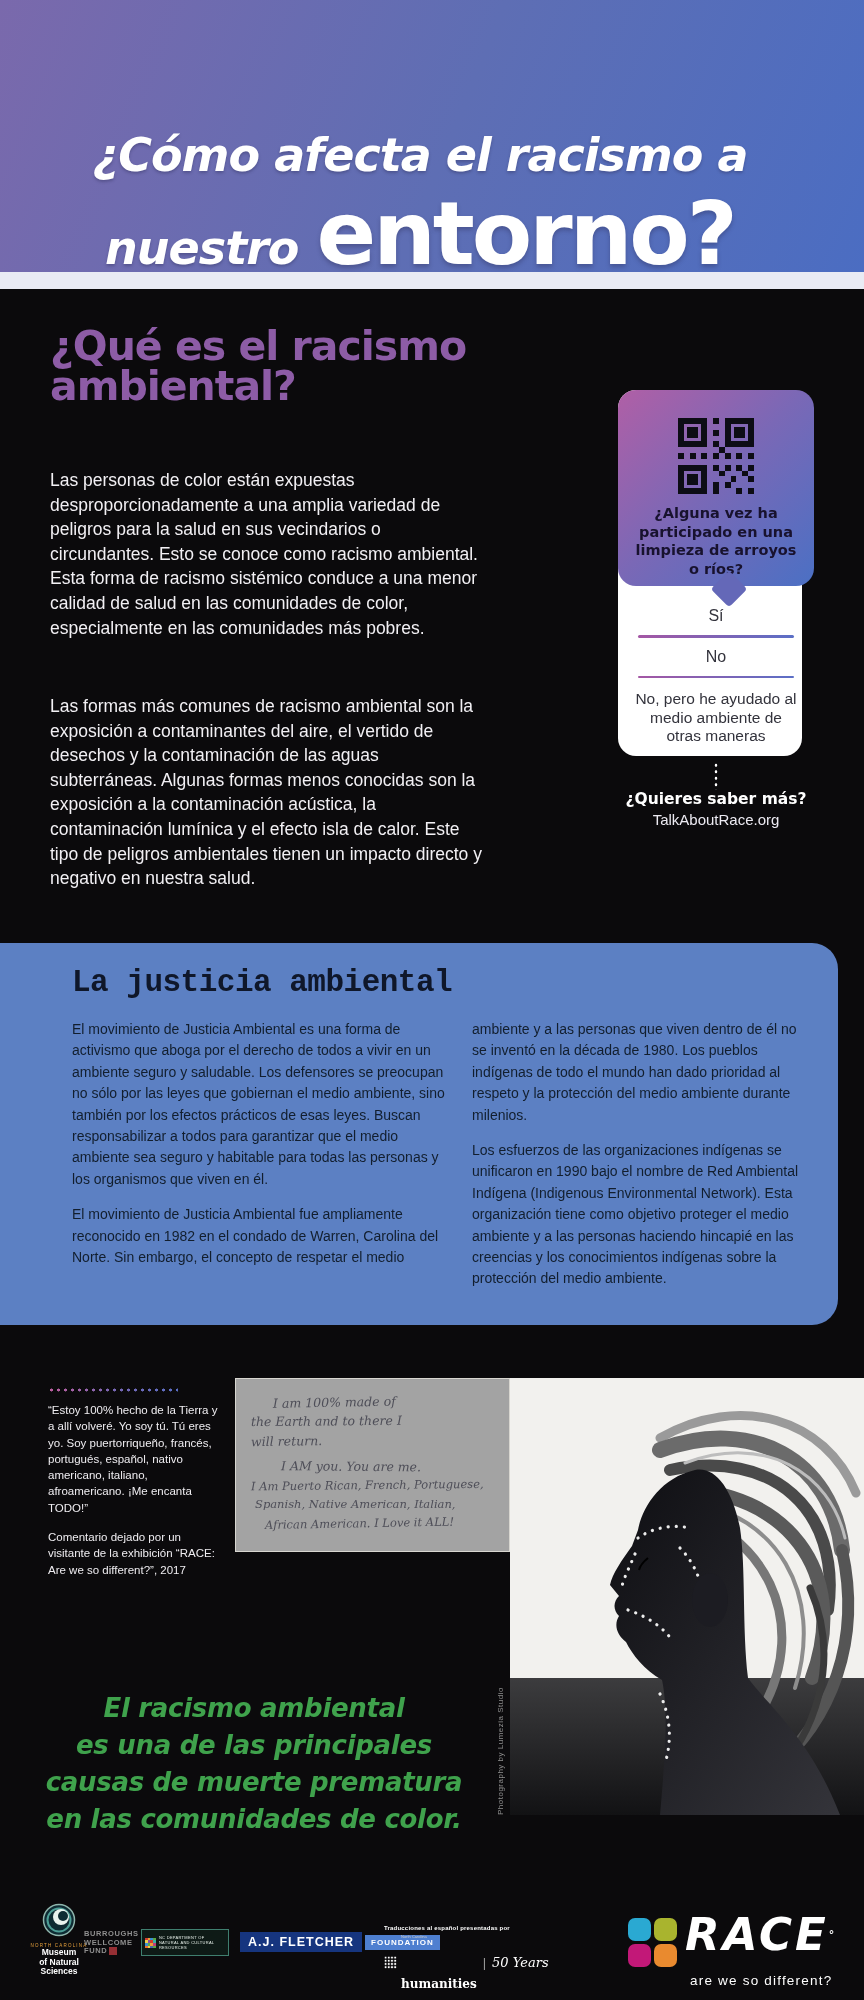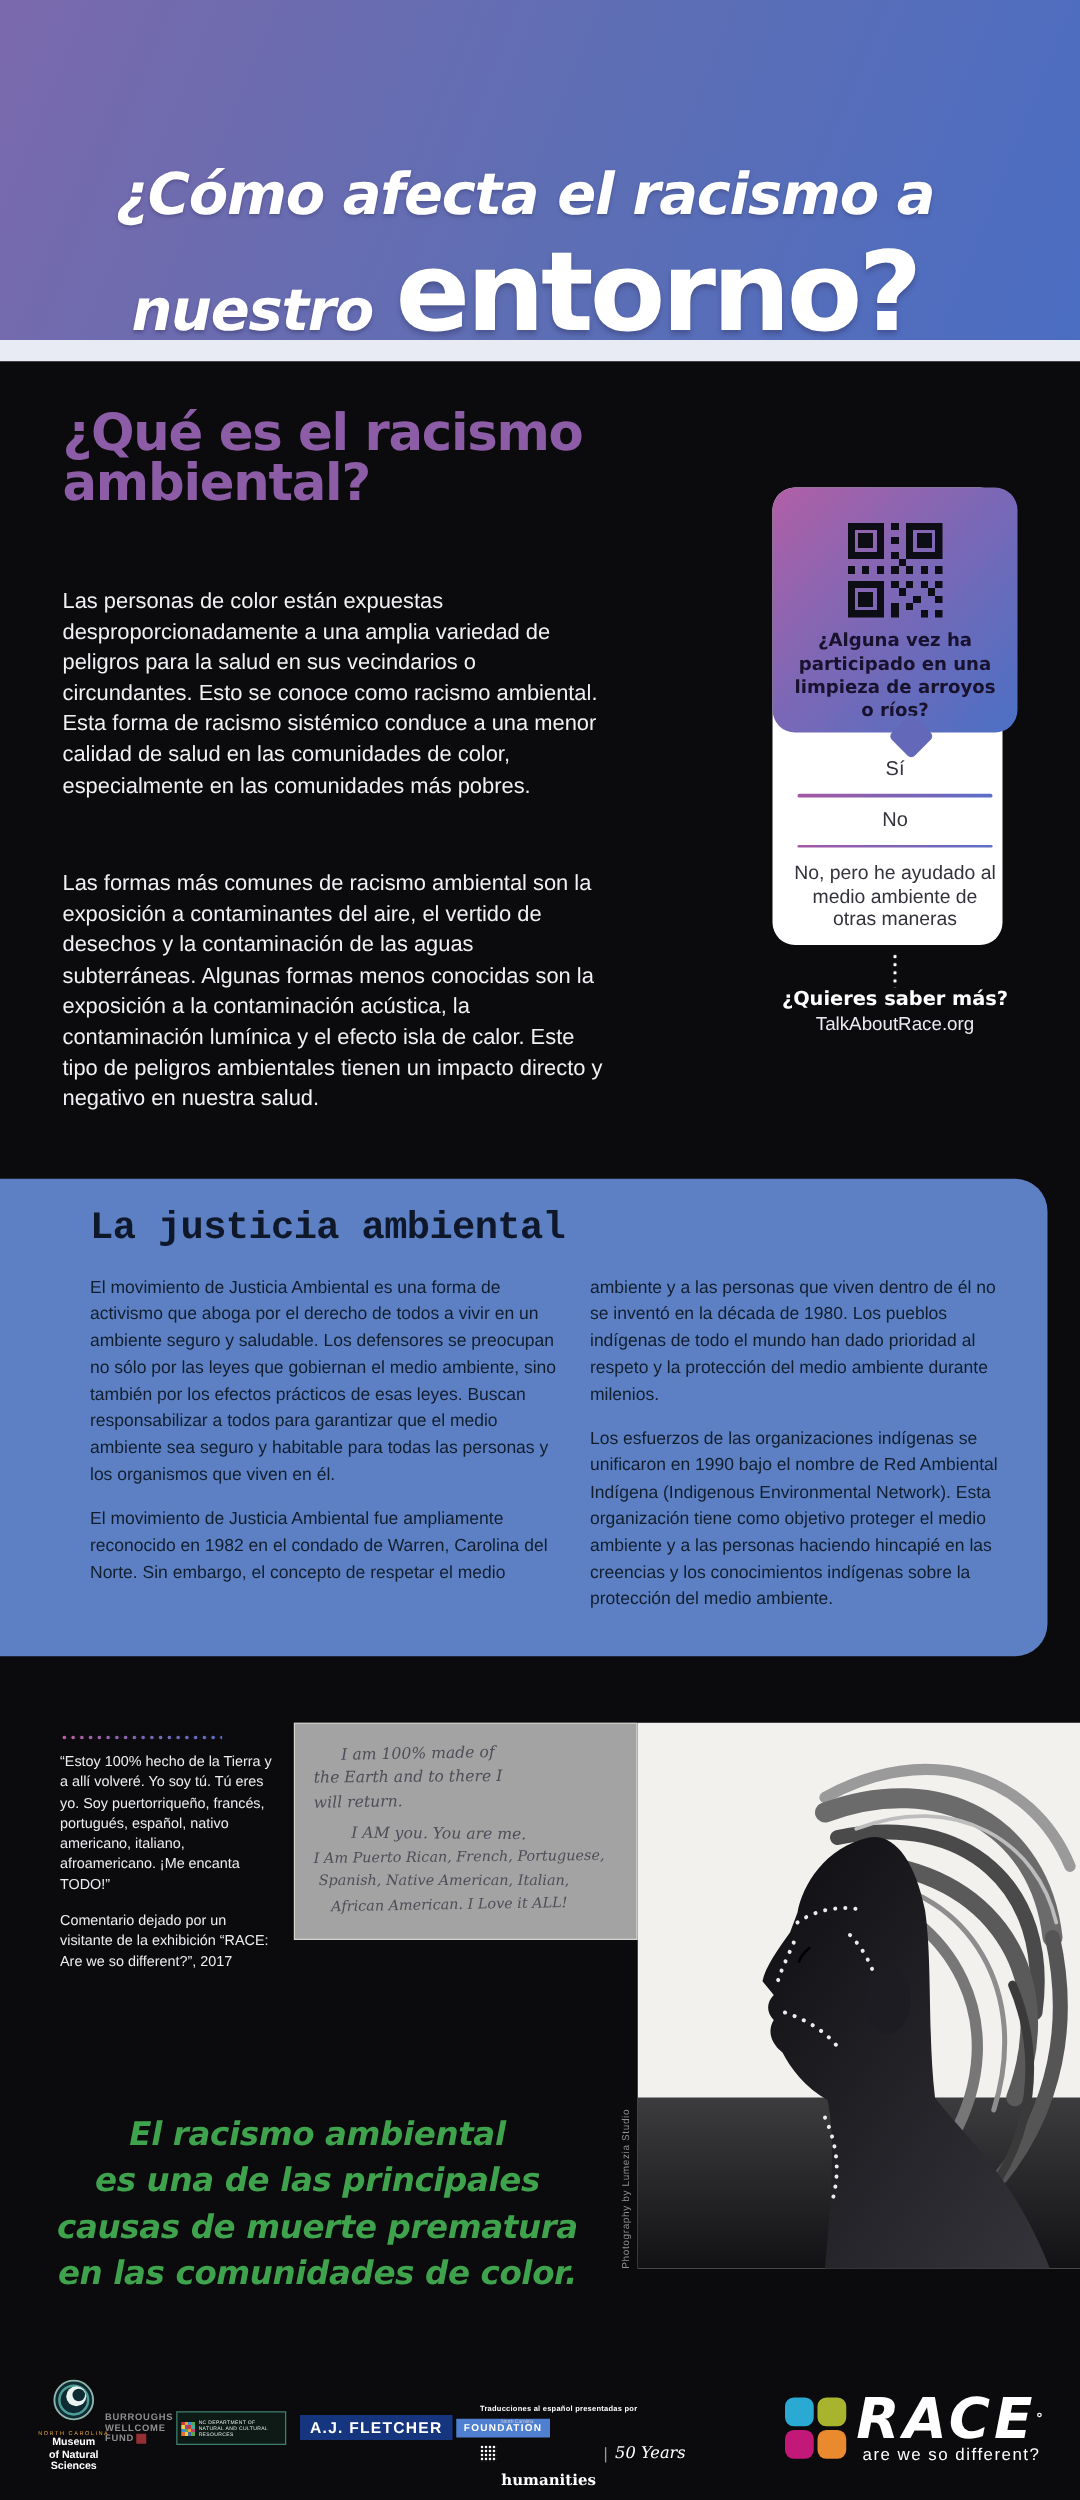--- a/index.html
+++ b/index.html
@@ -163,21 +163,21 @@
   .f-race { position:absolute; left:628px; top:1915px; display:flex; align-items:flex-start; gap:8px;text-align:center; }
   .race-grid { display:grid; grid-template-columns:23px 23px; grid-template-rows:23px 23px; gap:3px; margin-top:3px; }
   .race-grid span { border-radius:7px; display:block; }
   .rg-1 { background:#2aa9d2; } .rg-2 { background:#a9b42e; }
   .rg-3 { background:#c21878; } .rg-4 { background:#e98a2f; }
   .race-text .rname {
     font-family:"DejaVu Sans", sans-serif; color:#fff; font-size:45px; font-weight:bold; font-style:italic;
     letter-spacing:3px; line-height:40px;
   }
   .race-text .rmark { font-size:11px; vertical-align:top; font-style:normal; }
-  .race-text .rtag { color:#fff; font-size:13.5px; letter-spacing:1.2px; margin-top:1px; font-weight:300; }
+  .race-text .rtag { color:#fff; font-size:13.5px; letter-spacing:1.2px; margin-top:18px; font-weight:300; }
 </style>
 </head>
 <body>
 
 <div class="poster">
 
   <div class="hero">
     <div class="hero-title">
       <div class="hero-line1">¿Cómo afecta el racismo a</div>
       <div class="hero-line2">

